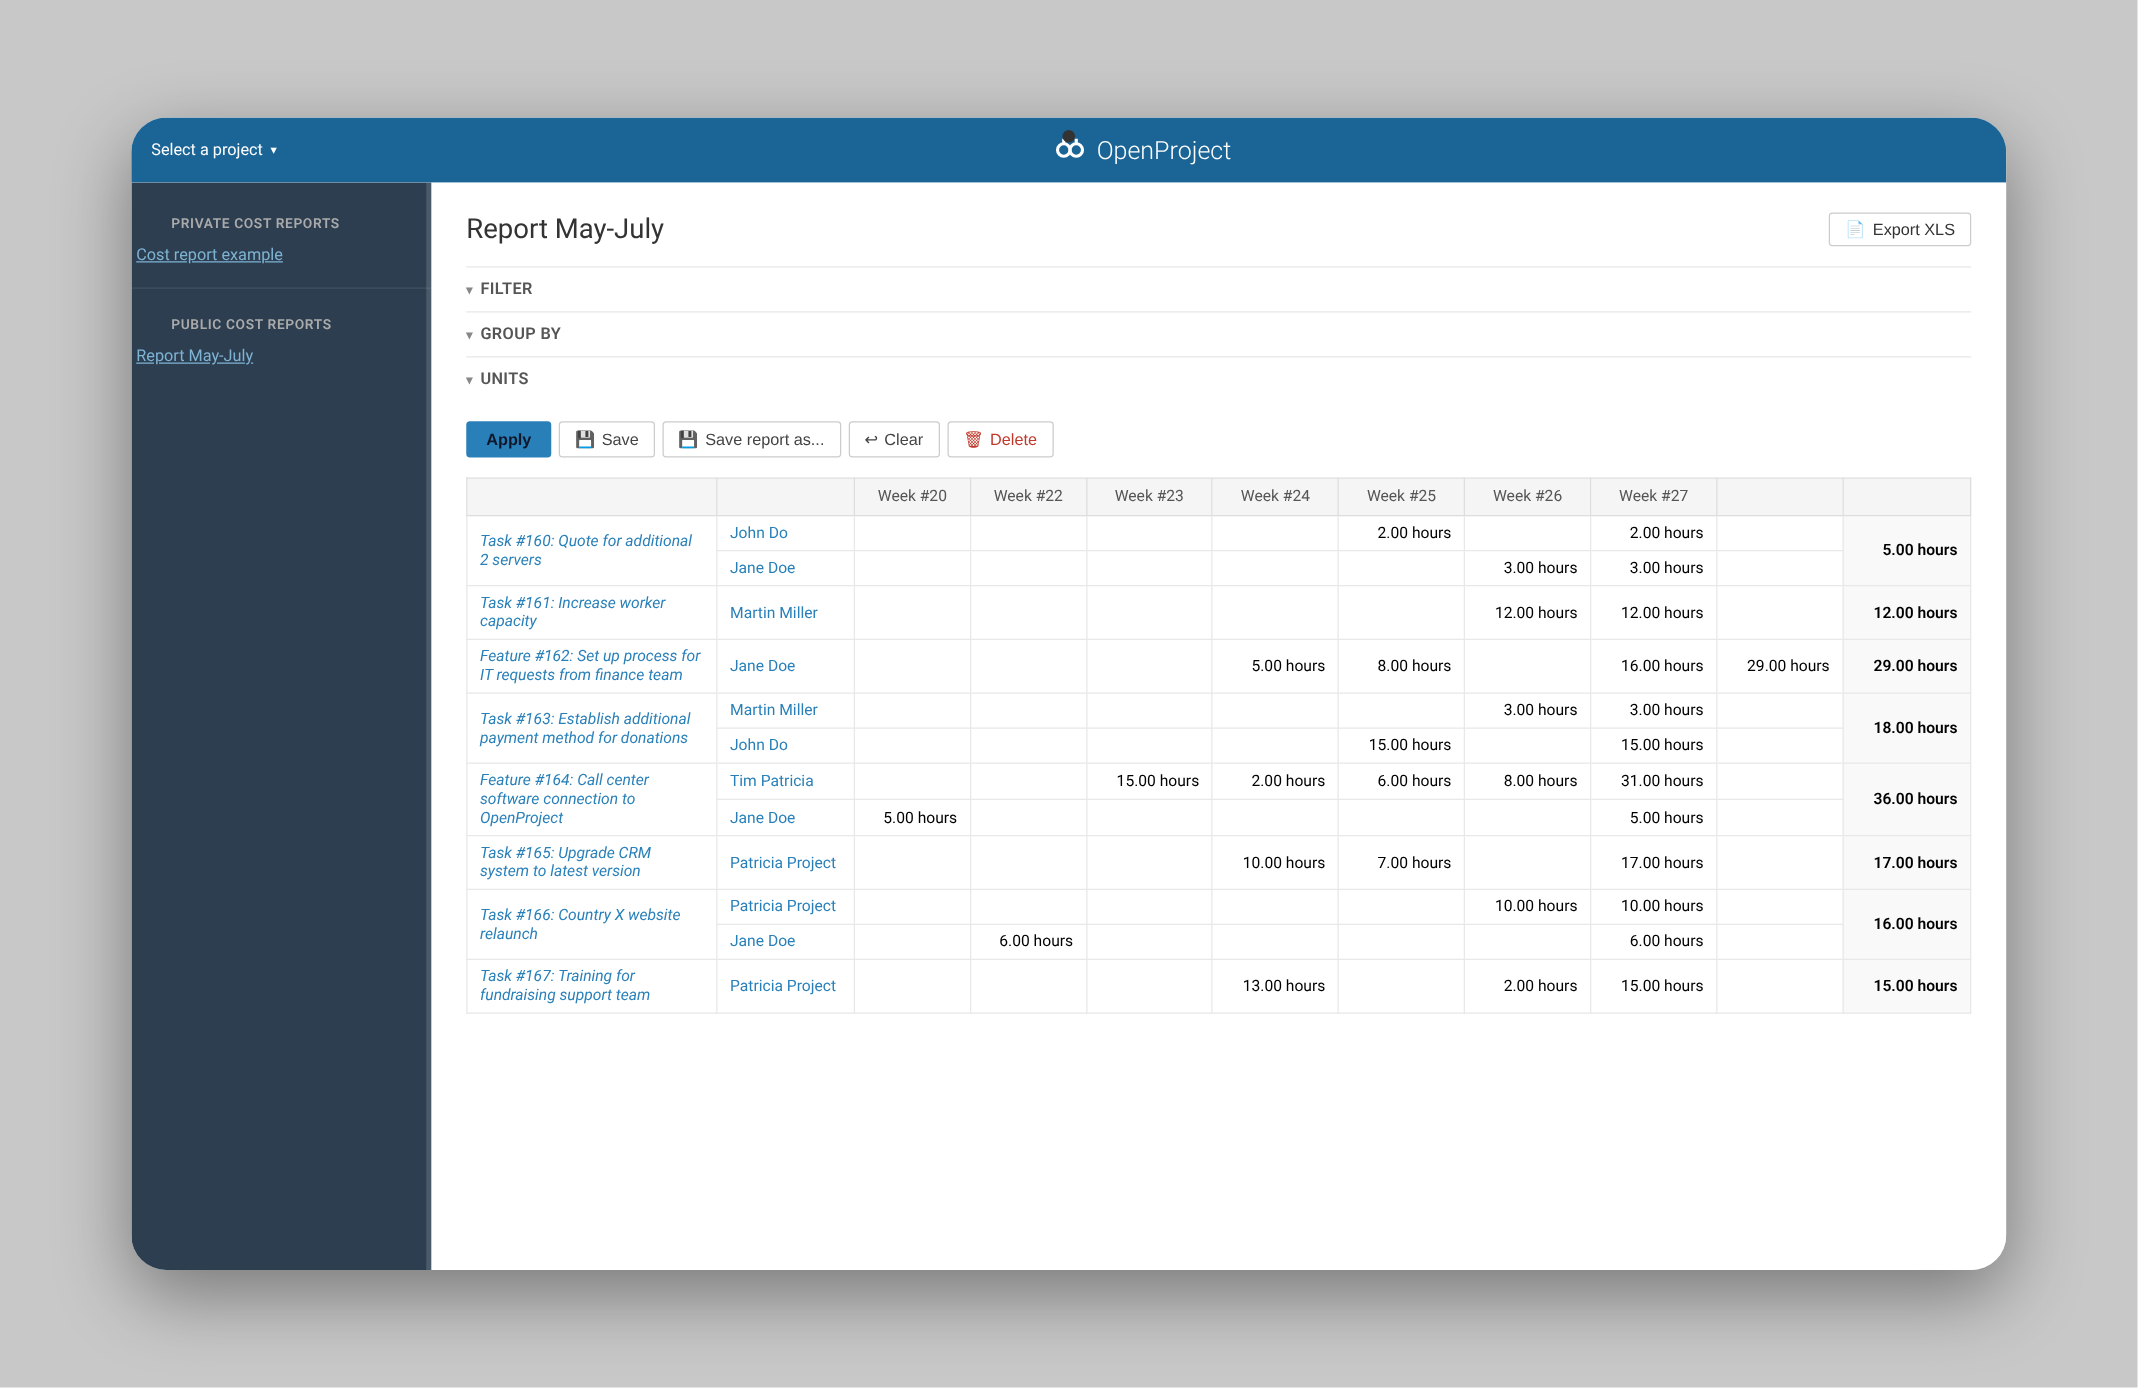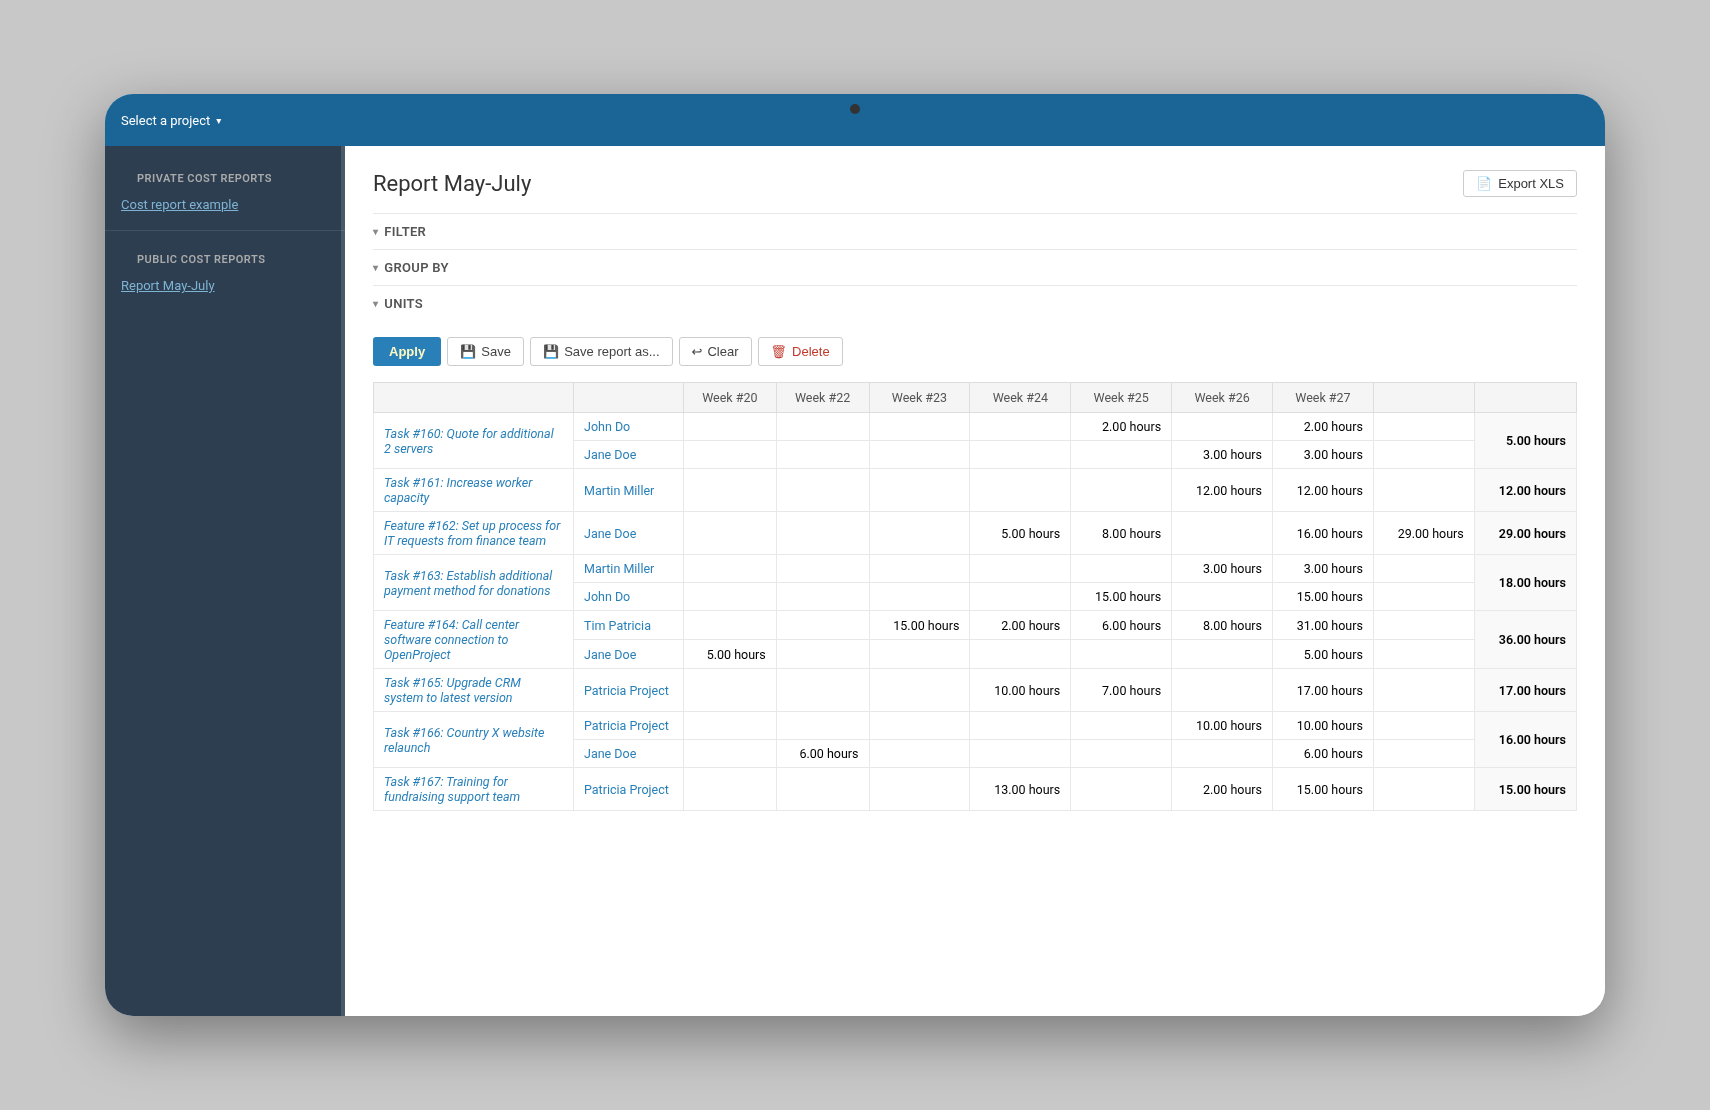--- a/index.html
+++ b/index.html
@@ -135,21 +135,21 @@
     .sidebar-section-title {
       font-size: 11px;
       font-weight: 600;
       color: #aaa;
       padding: 10px 32px 6px;
       letter-spacing: 0.5px;
       text-transform: uppercase;
     }
     .sidebar-link {
       display: block;
-      padding: 6px 16px;
+      padding: 6px 4px;
       color: #7fb3d3;
       font-size: 13px;
       cursor: pointer;
       text-decoration: underline;
     }
     .sidebar-divider {
       height: 1px;
       background: rgba(255,255,255,0.1);
       margin: 12px 0;
     }
@@ -202,21 +202,21 @@
     .collapsible-header .arrow { font-size: 10px; color: #888; }
     
     .toolbar {
       display: flex;
       align-items: center;
       gap: 6px;
       margin: 16px 0;
     }
     .btn-apply {
       background: #2980b9;
-      color: #fef9c3;
+      color: #0f172a;
       border: none;
       padding: 7px 16px;
       border-radius: 3px;
       font-size: 13px;
       cursor: pointer;
       font-weight: 600;
     }
     .btn-outline {
       background: white;
       color: #444;
@@ -288,20 +288,31 @@
 
 <div class="device">
   <div class="device-dot"></div>
 
   <div class="topbar">
     <div class="project-selector">
       <span>Select a project</span>
       <span class="chevron">▾</span>
     </div>
 
+    <div class="logo-area">
+      <div class="logo">
+        <svg class="logo-icon" viewBox="0 0 28 28" fill="none">
+          <circle cx="10" cy="14" r="5" stroke="white" stroke-width="2.5" fill="none"></circle>
+          <circle cx="20" cy="14" r="5" stroke="white" stroke-width="2.5" fill="none"></circle>
+          <line x1="10" y1="9" x2="10" y2="5" stroke="white" stroke-width="2.5"></line>
+          <line x1="20" y1="9" x2="20" y2="5" stroke="white" stroke-width="2.5"></line>
+        </svg>
+        <span>OpenProject</span>
+      </div>
+    </div>
 
   </div>
 
   <div class="main-layout">
 
     <div class="sidebar" style="position:relative;">
       <div class="sidebar-section-title">PRIVATE COST REPORTS</div>
       <a class="sidebar-link">Cost report example</a>
 
       <div class="sidebar-divider"></div>

